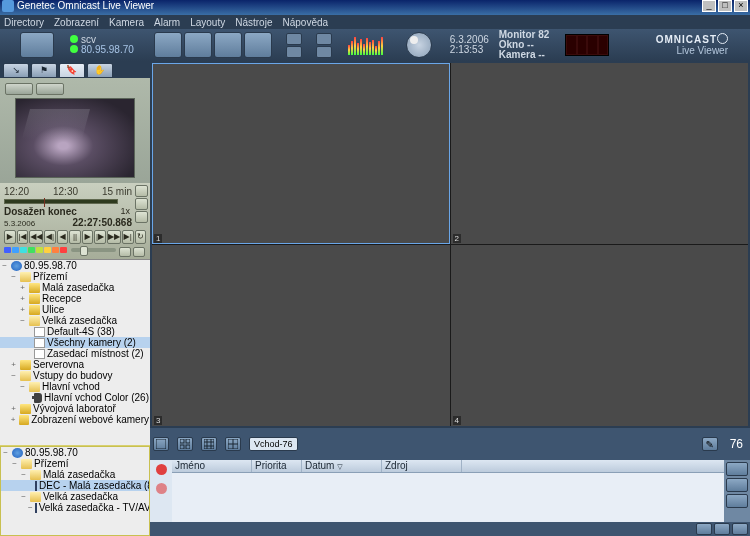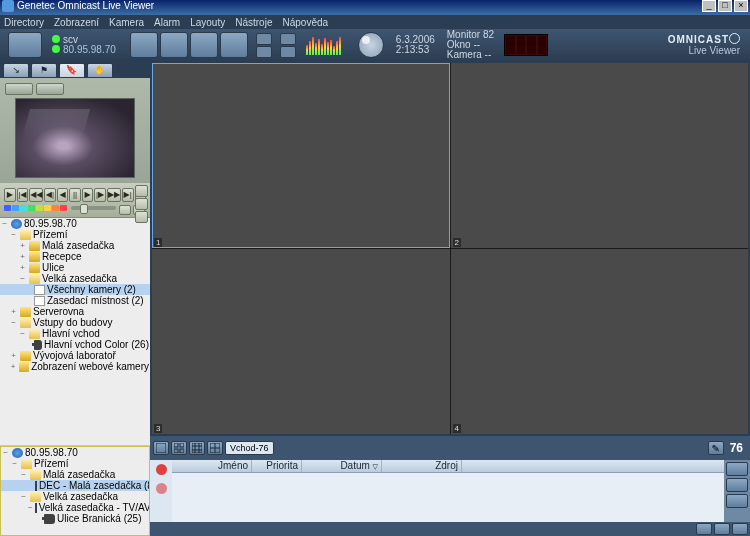--- a/index.html
+++ b/index.html
@@ -3,34 +3,34 @@
 <meta charset="utf-8">
 <style>
   * { box-sizing: border-box; margin: 0; padding: 0; font-family: Tahoma, sans-serif; font-size: 10px; }
   body { width: 750px; height: 536px; background: #364c63; overflow: hidden; }
   .titlebar { height: 15px; background: linear-gradient(#0a246a, #3a6ea5); color: #fff; display: flex; padding: 0 2px; }
   .titlebar .title-icon { width: 12px; height: 12px; background: #5599dd; border-radius: 2px; margin-right: 3px; }
   .titlebar .spacer { flex: 1; }
   .titlebar .winbtn { width: 14px; height: 12px; background: #c0c0c0; border: 1px solid #fff; margin-left: 2px; text-align: center; line-height: 9px; font-size: 9px; color: #000; }
   .menubar { height: 14px; background: #2b3d52; color: #cfd8e3; display: flex; align-items: center; padding: 0 4px; }
   .menubar span { margin-right: 10px; font-size: 10px; }
-  .toolbar { height: 32px; background: linear-gradient(#3e5570, #2b3d52); display: flex; align-items: center; padding: 2px 8px; gap: 4px; }
+  .toolbar { height: 32px; background: linear-gradient(#3e5570, #2b3d52); display: flex; align-items: center; padding: 2px 20px; gap: 10px; }
   .tbtn { width: 28px; height: 26px; background: linear-gradient(#8ca8c4,#5f7d9c); border: 1px solid #2a3a4d; border-radius: 3px; }
   .tbtn.big { width: 34px; }
   .tbtn-group { display: flex; gap: 2px; }
   .info { color: #cfd8e3; font-size: 9px; margin-left: 6px; line-height: 10px; }
   .info .ip { color: #a7c4e6; }
   .eq { width: 42px; height: 20px; display: flex; align-items: end; gap: 1px; margin-left: 6px; }
   .eq div { width: 2px; background: linear-gradient(#ff4040,#ffd040,#40ff40); }
   .btn-stack { display:flex; flex-direction:column; gap:1px; margin-left:4px;}
   .btn-sm { width:16px; height:12px; background:#6f88a3; border:1px solid #2a3a4d; border-radius:2px; }
   .dial { width: 26px; height: 26px; background: radial-gradient(#c8d4e2,#8a9fb6); border-radius: 50%; border:1px solid #2a3a4d; margin-left: 6px; position:relative; }
   .dial::after { content:''; position:absolute; left:3px; top:3px; width:8px; height:8px; border-radius:50%; background:#eee; }
   .datetime { color:#cfd8e3; margin-left:8px; line-height:10px; font-size:9px; }
-  .monitor { color:#cfd8e3; margin-left:8px; line-height:10px; font-size:9px; }
+  .monitor { color:#cfd8e3; margin-left:0; line-height:10px; font-size:9px;font-weight:bold; }
   .digital { width: 44px; height: 22px; background:#200000; border:1px solid #000; margin-left:6px; display:flex; }
   .digital div { flex:1; border:1px solid #3a0a0a; background:#2a0000; }
   .brand { margin-left:auto; color:#e5edf6; text-align:right; line-height:11px; padding-right:2px; }
   .brand .logo { font-size:12px; letter-spacing:1px; font-weight:bold; }
   .brand .sub { font-size:10px; color:#b4c7dc; }
   .circle-icon { display:inline-block; width:11px; height:11px; border:1px solid #e5edf6; border-radius:50%; vertical-align:middle; position:relative; top:-1px; }
 
   .content { display:flex; height: calc(536px - 15px - 14px - 32px); }
   .left { width: 150px; background:#3e5570; display:flex; flex-direction:column; }
   .tabstrip { height:17px; background:#2b3d52; display:flex; gap:2px; padding:2px 3px 0 3px; }
@@ -70,27 +70,27 @@
   .i-cam { background: #404040; border-radius:1px 3px 3px 1px; position:relative;}
   .i-cam::after { content:''; position:absolute; left:-2px; top:3px;width:2px;height:3px;background:#404040;}
   .i-mon { background:#6080c0; border:1px solid #304060;}
   .tree2 { height: 90px; background:#ededed; border:1px solid #c8c050; outline:1px solid #d8d070; overflow:auto; font-size:9px; color:#000;}
 
   .main { flex:1; display:flex; flex-direction:column; background:#404040;}
   .grid { flex:1; display:grid; grid-template-columns:1fr 1fr; grid-template-rows:1fr 1fr; gap:1px; background:#1a1a1a; border:2px solid #2b3d52;}
   .tile { background:#4a4a4a; position:relative;}
   .tile.sel { outline: 1px solid #6aa6e8 ; outline-offset:-1px;}
   .tile .num { position:absolute; left:2px; bottom:1px; color:#ddd; font-size:8px; background:rgba(0,0,0,.4); padding:0 2px;}
-  .layout-bar { height:24px; background:#3e5570; display:flex; align-items:center; padding:0 3px; gap:2px;}
+  .layout-bar { height:32px; background:#3e5570; display:flex; align-items:center; padding:0 3px; gap:8px;}
   .lbtn { width:16px; height:14px; background:linear-gradient(#8ca8c4,#5f7d9c); border:1px solid #2a3a4d; border-radius:2px; display:grid; place-content:center;}
   .lbtn svg { display:block;}
   .layout-label { background:#dde7f2; border:1px solid #2a3a4d; padding:0 4px; height:14px; line-height:12px; font-size:9px; border-radius:2px;}
   .layout-bar .spacer{flex:1;}
-  .layout-num { color:#fff; font-weight:bold; font-size:12px; margin:0 4px;}
-  .event-header { height:13px; background:linear-gradient(#dde7f2,#bccbdc); display:flex; font-size:9px; color:#1a2632; border-bottom:1px solid #8a9fb6;text-align:right;}
+  .layout-num { color:#fff; font-weight:normal; font-size:12px; margin:0 4px;}
+  .event-header { height:13px; background:linear-gradient(#dde7f2,#bccbdc); display:flex; font-size:9px; color:#1a2632; border-bottom:1px solid #8a9fb6;}
   .event-header div { border-right:1px solid #a0b2c6; padding:0 3px; line-height:12px;}
   .event-icons { width:22px; background:#dde7f2; display:flex; flex-direction:column; align-items:center; gap:8px; padding-top:4px;}
   .ev-dot { width:11px; height:11px; border-radius:50%;}
   .event-body { flex:1; }
   .event-ctrls { width:26px; background:#6f88a3; display:flex; flex-direction:column; padding:2px; gap:2px;}
   .ec { height:14px; background:linear-gradient(#8ca8c4,#5f7d9c); border:1px solid #2a3a4d; border-radius:2px;}
   .footer { height:14px; background:#3e5570; display:flex; justify-content:flex-end; padding:1px 2px; gap:2px;}
   .fbtn{ width:16px; height:12px; background:linear-gradient(#8ca8c4,#5f7d9c); border:1px solid #2a3a4d; border-radius:2px;}
 </style>
 </head>
@@ -186,20 +186,38 @@
         <div class="sub-tab"></div>
       </div>
       <div class="preview"></div>
     </div>
     <div class="timeline">
       <div class="tl-btn-r">
         <div class="tl-btn"></div>
         <div class="tl-btn"></div>
         <div class="tl-btn"></div>
       </div>
+      <div style="margin-right:14px;">
+        <div class="tl-top">
+          <span>12:20</span>
+          <span>12:30</span>
+          <span>15 min</span>
+        </div>
+        <div class="tl-bar">
+          <div class="mark" style="left:35%"></div>
+        </div>
+        <div>
+          <span class="tl-status">Dosažen konec</span>
+          <span class="tl-speed">1x</span>
+        </div>
+        <div>
+          <span class="tl-date">5.3.2006</span>
+          <span class="tl-time">22:27:50.868</span>
+        </div>
+      </div>
       <div class="playback">
         <div class="pbtn">▶</div>
         <div class="pbtn">|◀</div>
         <div class="pbtn">◀◀</div>
         <div class="pbtn">◀|</div>
         <div class="pbtn">◀</div>
         <div class="pbtn">||</div>
         <div class="pbtn">▶</div>
         <div class="pbtn">|▶</div>
         <div class="pbtn">▶▶</div>
@@ -245,20 +263,24 @@
       <div class="tree-row" style="padding-left:18px">
           <span class="exp">+</span>
           <span class="ticon i-folder"></span>
           <span>Ulice</span>
         </div>
       <div class="tree-row" style="padding-left:18px">
           <span class="exp">−</span>
           <span class="ticon i-folder-o"></span>
           <span>Velká zasedačka</span>
         </div>
+      <div class="tree-row" style="padding-left:32px">
+          <span class="ticon i-page"></span>
+          <span>Default-4S (38)</span>
+        </div>
       <div class="tree-row sel" style="padding-left:32px">
           <span class="ticon i-page"></span>
           <span>Všechny kamery (2)</span>
         </div>
       <div class="tree-row" style="padding-left:32px">
           <span class="ticon i-page"></span>
           <span>Zasedací místnost (2)</span>
         </div>
       <div class="tree-row" style="padding-left:9px">
           <span class="exp">+</span>
@@ -313,24 +335,20 @@
         </div>
       <div class="tree-row" style="padding-left:18px">
           <span class="exp">−</span>
           <span class="ticon i-folder-o"></span>
           <span>Velká zasedačka</span>
         </div>
       <div class="tree-row" style="padding-left:27px">
           <span class="exp">−</span>
           <span class="ticon i-mon"></span>
           <span>Velká zasedačka - TV/AV (34)</span>
-        </div>
-      <div class="tree-row" style="padding-left:41px">
-          <span class="ticon i-cam"></span>
-          <span>Ulice Branická (25)</span>
         </div>
     </div>
   </div>
 
   <div class="main">
     <div class="grid">
       <div class="tile sel">
           <span class="num">1</span>
         </div>
       <div class="tile">

